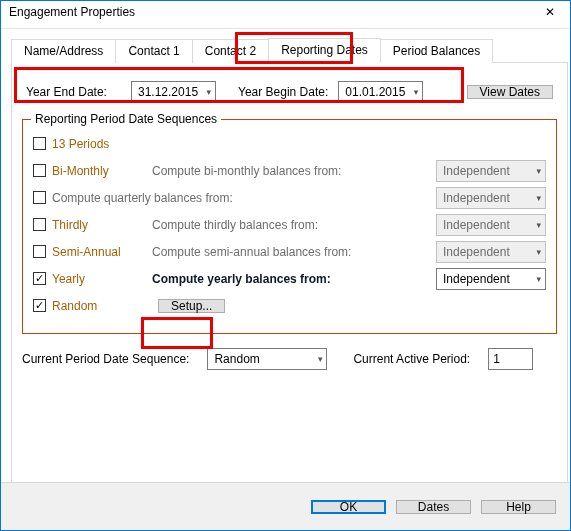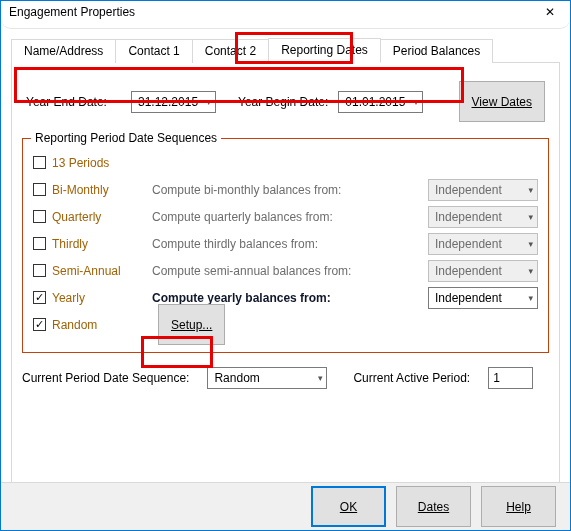--- a/index.html
+++ b/index.html
@@ -1,33 +1,33 @@
 <!DOCTYPE html>
 <html><head>
 <meta charset="utf-8">
 <style>
   * { box-sizing: border-box; font-family: "Segoe UI", Tahoma, sans-serif; font-size: 12px; }
   body { margin: 0; padding: 0; background: #fff; }
   .window { width: 571px; height: 531px; border: 1px solid #0078d7; background: #fff; position: relative; }
-  .titlebar { height: 28px; display: flex; align-items: center; justify-content: space-between; padding: 0 0 6px 8px; border-bottom: 1px solid #e5e5e5; background:#fff;border-radius:10px;}
+  .titlebar { height: 28px; display: flex; align-items: center; justify-content: space-between; padding: 0 0 6px 8px; border-bottom: 1px solid #e5e5e5; background:#fff;}
   .titlebar .title { color: #000; }
   .titlebar .close { width: 40px; height: 28px; display:flex; align-items:center; justify-content:center; cursor:pointer; }
-  .content { padding: 8px 10px 0 10px; }
+  .content { padding: 8px 2px 0 10px; }
   .tabs { display:flex; align-items:flex-end; border-bottom:1px solid #d9d9d9; position:relative; }
   .tab { padding: 4px 12px 5px 12px; border:1px solid #d9d9d9; border-bottom:none; margin-right:-1px; background:#fff; position:relative; top:1px; cursor:pointer; color:#000;}
   .tab.active { background:#fff; border-bottom:1px solid #fff; z-index:2;}
   .red-box { border: 3px solid #e60000; position:absolute; pointer-events:none; z-index:5;}
   .tabpage { border:1px solid #d9d9d9; border-top:none; padding: 12px 10px 30px 10px; min-height: 420px;}
   .date-row { display:flex; align-items:center; gap:10px; margin-bottom:10px; }
   .date-row .lbl { width:95px; }
   .combo { height:22px; border:1px solid #7a7a7a; background:#fff; display:flex; align-items:center; justify-content:space-between; padding:0 4px 0 6px; }
   .combo .arrow { font-size:9px; color:#555; padding-left:6px; }
   .combo.sm { width:85px; }
   .combo.disabled { background:#efefef; border-color:#c0c0c0; color:#6d6d6d; }
-  .btn { height:41px; min-width:75px; border:1px solid #adadad; background:#e1e1e1; display:inline-flex; align-items:center; justify-content:center; padding: 0 12px; cursor:pointer;text-decoration:underline; }
+  .btn { height:14px; min-width:75px; border:1px solid #adadad; background:#e1e1e1; display:inline-flex; align-items:center; justify-content:center; padding: 0 12px; cursor:pointer; }
   .btn.default { border:2px solid #0078d7; background:#e1e1e1;}
   .group { border:1px solid #c2410c; padding: 10px 10px 14px 10px; margin-top:4px; position:relative;}
   .group-title { position:absolute; top:-8px; left:8px; background:#fff; padding:0 4px; }
   .opt-row { display:flex; align-items:center; height:27px; }
   .chk { width:13px; height:13px; border:1px solid #333; margin-right:6px; display:inline-flex; align-items:center; justify-content:center; background:#fff;}
   .chk.checked::after{ content:"✓"; font-size:11px; line-height:11px; color:#000;}
   .opt-label { width: 100px; color:#a16207;}
   .compute-label { flex:1; color:#6d6d6d; }
   .compute-label.active { color:#0f172a; font-weight:600;}
   .seq-row { display:flex; align-items:center; margin-top:14px; gap:18px;}
@@ -87,21 +87,20 @@
               <span class="chk"></span>
               <span class="opt-label">Bi-Monthly</span>
               <span class="compute-label">Compute bi-monthly balances from:</span>
               <div class="combo disabled" style="width: 110px;">
                 <span>Independent</span>
                 <span class="arrow">▾</span>
               </div>
             </div>
             <div class="opt-row">
               <span class="chk"></span>
-              <span class="opt-label">Quarterly</span>
               <span class="compute-label">Compute quarterly balances from:</span>
               <div class="combo disabled" style="width: 110px;">
                 <span>Independent</span>
                 <span class="arrow">▾</span>
               </div>
             </div>
             <div class="opt-row">
               <span class="chk"></span>
               <span class="opt-label">Thirdly</span>
               <span class="compute-label">Compute thirdly balances from:</span>

